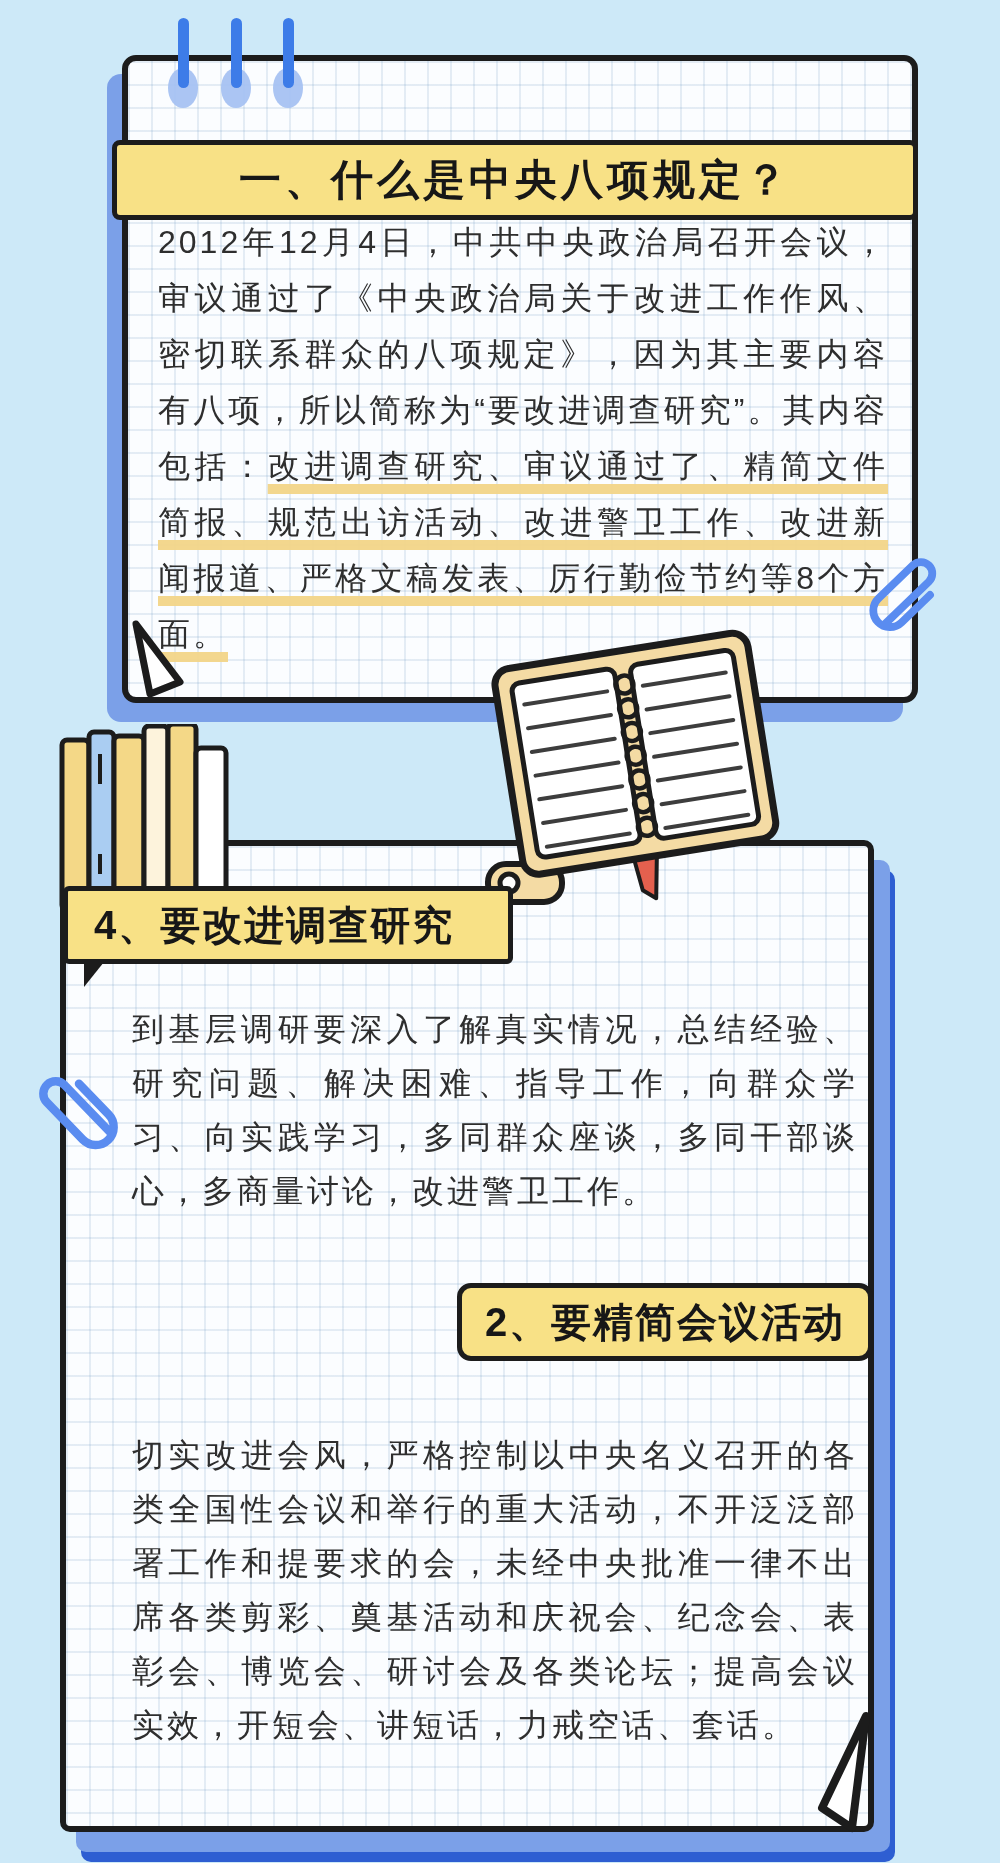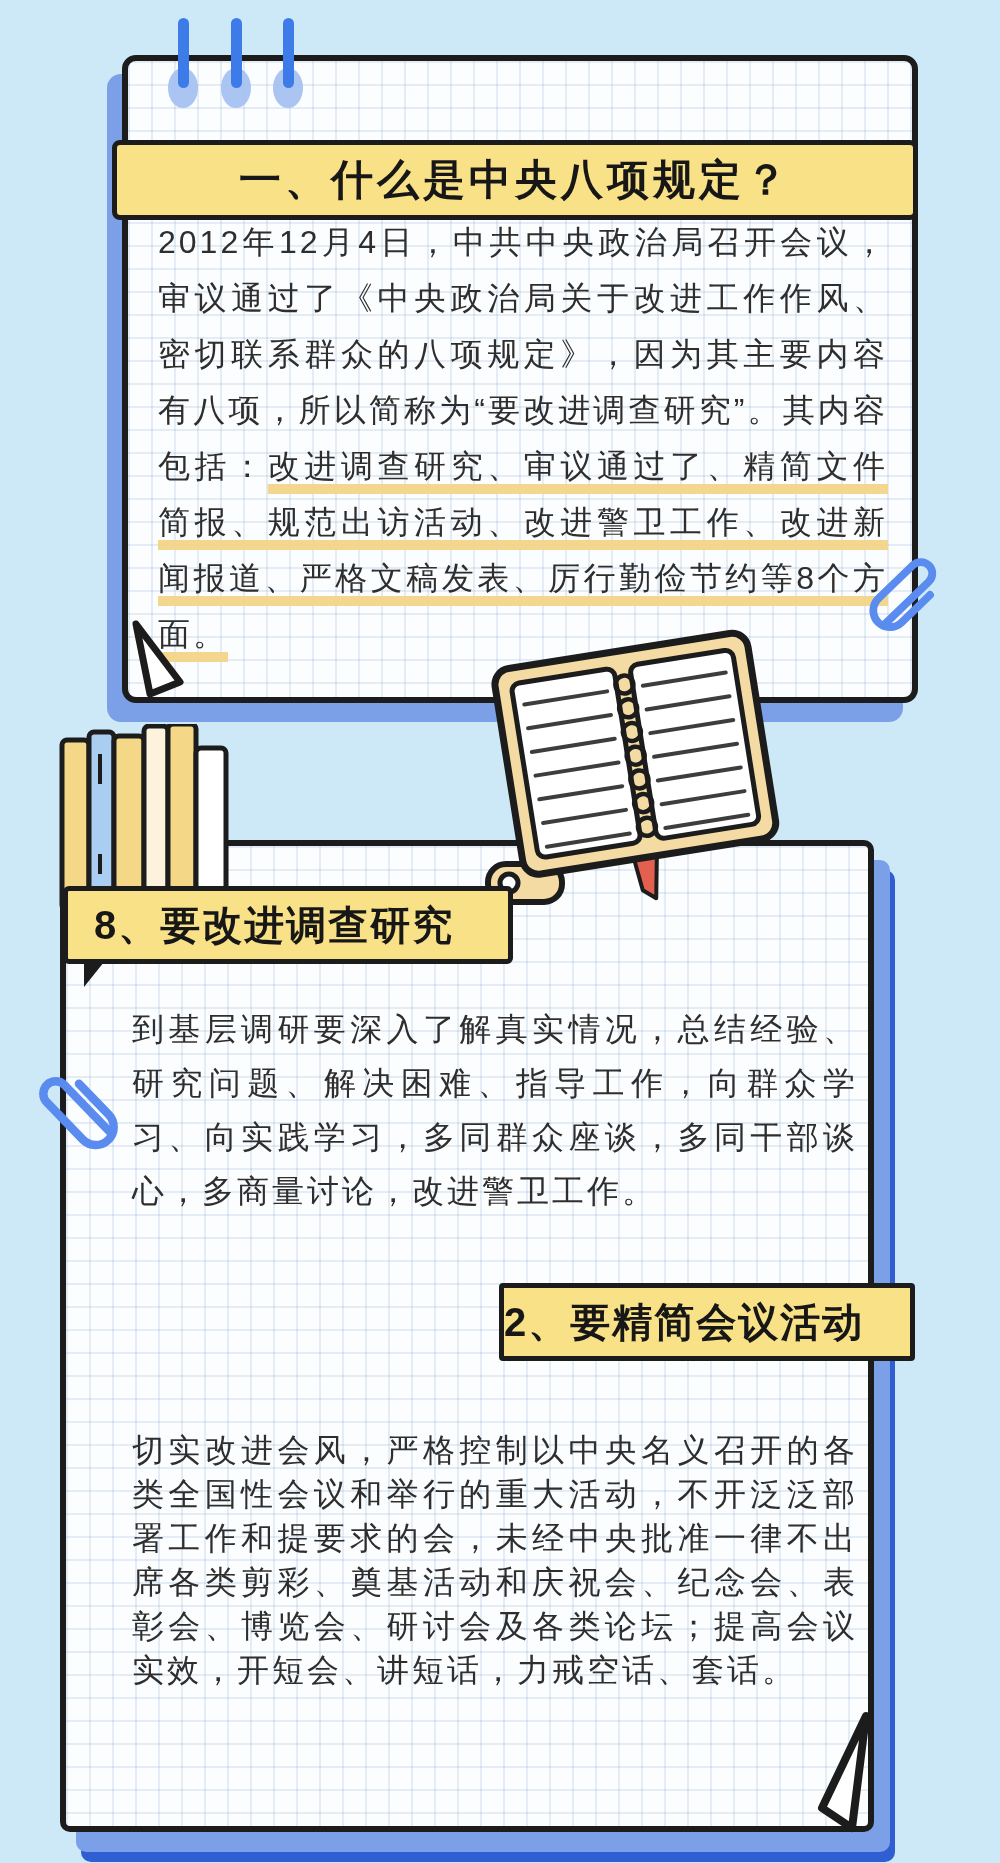--- a/index.html
+++ b/index.html
@@ -52,42 +52,43 @@
     font-size:42px;letter-spacing:4px;margin-top:36px;
   }
   .banner-p1{
     left:63px;top:886px;width:414px;height:68px;
     border-radius:6px;
     padding-left:26px;
     font-size:40px;letter-spacing:2px;
   }
   .banner-p2{
     left:457px;top:1283px;width:406px;height:68px;
-    border-radius:4px;
-    font-size:40px;letter-spacing:2px;margin-left:42px;
+    border-radius:14px;
+    justify-content:center;
+    font-size:40px;letter-spacing:2px;
   }
   .banner-tail{
     position:absolute;left:84px;top:957px;
     width:0;height:0;
     border-left:24px solid #1c1c1c;
     border-bottom:30px solid transparent;
     z-index:4;
   }
   
   .para{
     position:absolute;
     color:#2e2e2e;
     font-size:32px;
     letter-spacing:3px;
     z-index:4;
     text-align:justify;
   }
   .para-1{left:158px;top:214px;width:730px;line-height:56px;}
   .para-2{left:132px;top:1002px;width:726px;line-height:54px;}
-  .para-3{left:132px;top:1428px;width:726px;line-height:44px;}
+  .para-3{left:132px;top:1428px;width:726px;line-height:54px;}
   .hl{
     text-decoration-line:underline;
     text-decoration-color:rgba(242,213,136,.95);
     text-decoration-thickness:10px;
     text-underline-offset:7px;
     text-decoration-skip-ink:none;
   }
   
   .pin{position:absolute;width:36px;height:96px;z-index:7;}
   .pin-head{
@@ -188,21 +189,21 @@
         <circle cx="168" cy="124" r="9"></circle>
         <circle cx="168" cy="148" r="9"></circle>
         <circle cx="168" cy="172" r="9"></circle>
         <circle cx="168" cy="196" r="9"></circle>
         <circle cx="168" cy="220" r="9"></circle>
       </g>
     </g>
   </svg>
 
   <div class="banner banner-p1">
-    <span>8、要改进调查研究</span>
+    <span>4、要改进调查研究</span>
   </div>
   <div class="banner-tail"></div>
 
   <div class="para para-2">到基层调研要深入了解真实情况，总结经验、研究问题、解决困难、指导工作，向群众学习、向实践学习，多同群众座谈，多同干部谈心，多商量讨论，改进警卫工作。</div>
 
   <svg class="svg-abs clip-left" viewBox="0 0 48 96">
     <path d="M32 80 V20 a11 11 0 0 0 -22 0 v46 a16 16 0 0 0 32 0 V28" fill="none" stroke="#5a8cf0" stroke-width="7.5" stroke-linecap="round"></path>
   </svg>
 
   <div class="banner banner-p2">

